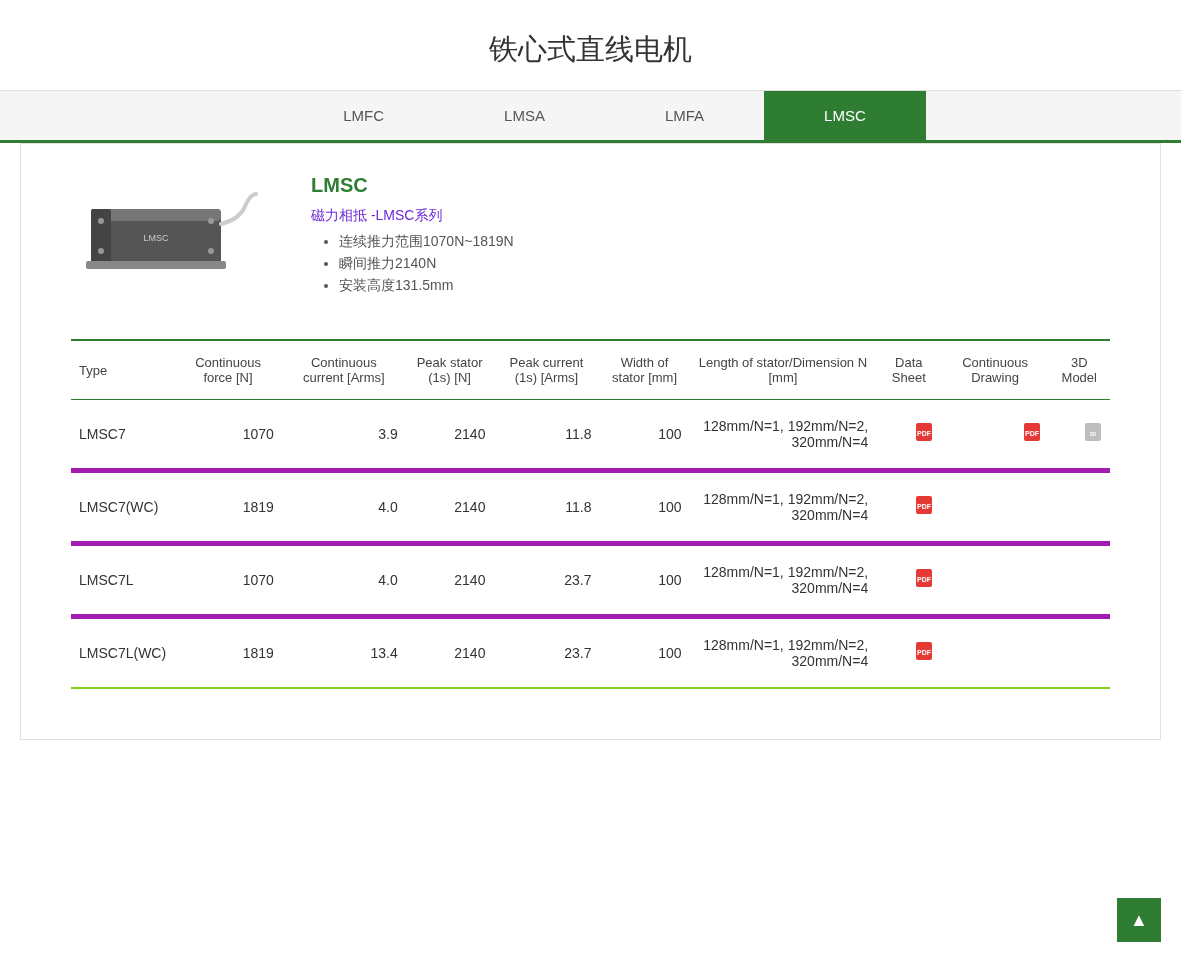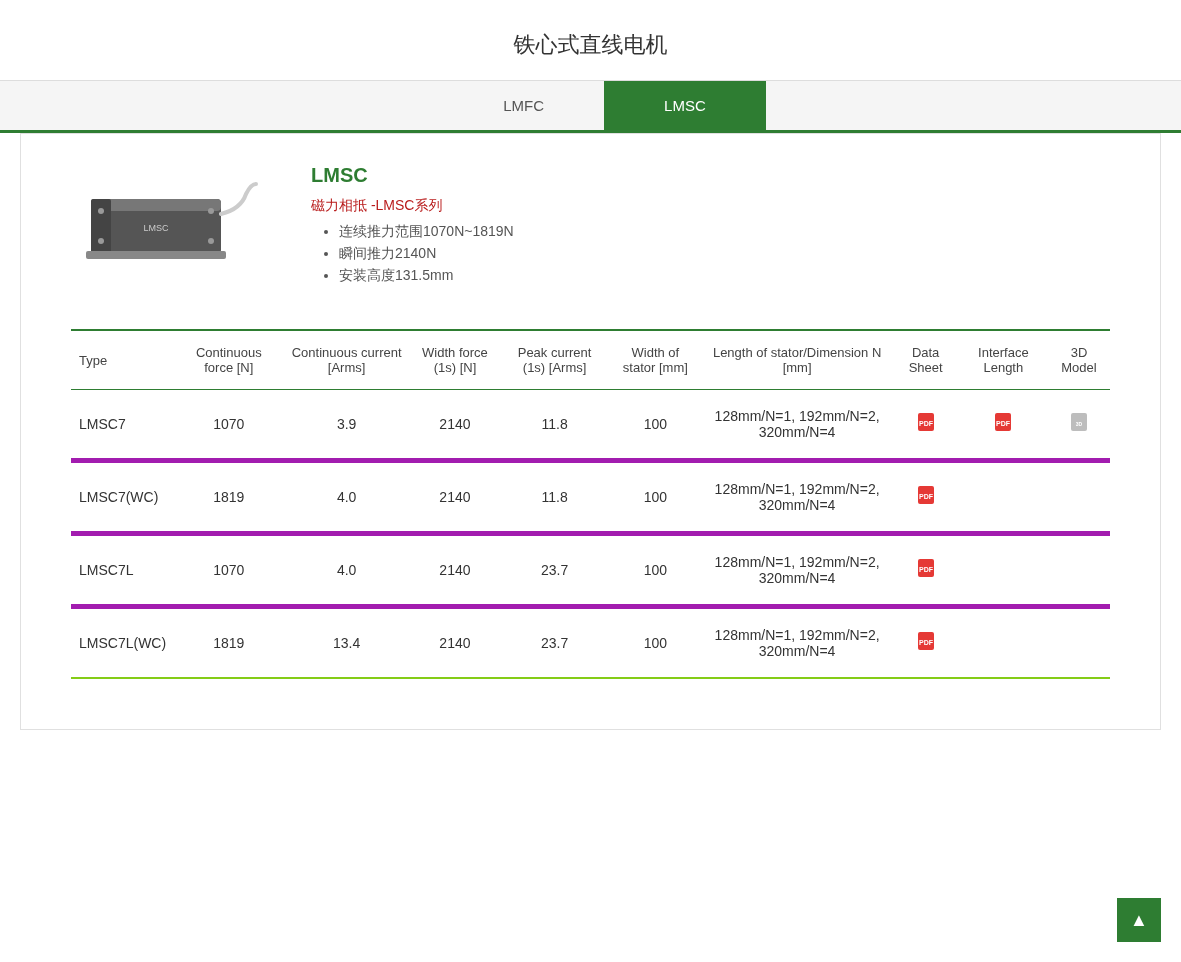--- a/index.html
+++ b/index.html
@@ -1,20 +1,20 @@
 <!DOCTYPE html>
 <html><head>
   <meta charset="utf-8">
   <style>
     * { box-sizing: border-box; margin: 0; padding: 0; }
     body { font-family: Arial, sans-serif; background: #fff; color: #333; font-size: 14px; }
 
     .page-title {
       text-align: center;
-      font-size: 22px;
+      font-size: 29px;
       font-weight: normal;
       padding: 30px 0 20px;
       color: #333;
     }
 
     .tabs-bar {
       display: flex;
       justify-content: center;
       border-top: 1px solid #ddd;
       border-bottom: 3px solid #2e7d32;
@@ -59,21 +59,21 @@
       height: 90px;
     }
     .product-info h2 {
       color: #2e7d32;
       font-size: 20px;
       margin-bottom: 10px;
     }
     .product-info .subtitle {
       font-size: 14px;
       margin-bottom: 8px;
-      color: #b91c1c;
+      color: #6d28d9;
     }
     .product-info ul {
       list-style: disc;
       padding-left: 20px;
     }
     .product-info ul li {
       margin-bottom: 4px;
       color: #555;
       font-size: 14px;
       margin-left: 8px;
@@ -98,21 +98,21 @@
     }
     .data-table th:first-child { text-align: left; }
     .data-table tbody tr {
       border-bottom: 5px solid #a21caf;
     }
     .data-table tbody tr:last-child {
       border-bottom: 2px solid #84cc16;
     }
     .data-table td {
       padding: 18px 8px;
-      text-align: center;
+      text-align: right;
       font-size: 14px;
       color: #333;
       vertical-align: middle;
     }
     .data-table td:first-child { text-align: left; }
 
     .pdf-icon {
       color: #c62828;
       font-size: 18px;
       cursor: pointer;
@@ -140,20 +140,22 @@
       font-size: 18px;
     }
   </style>
 </head>
 <body>
 
 <h1 class="page-title">铁心式直线电机</h1>
 
 <div class="tabs-bar">
   <button class="tab">LMFC</button>
+  <button class="tab">LMSA</button>
+  <button class="tab">LMFA</button>
   <button class="tab active">LMSC</button>
 </div>
 
 <div class="content-area">
 
   <div class="product-header">
     <div class="product-image">
 
       <svg class="motor-svg" viewBox="0 0 180 90" xmlns="http://www.w3.org/2000/svg">
 
@@ -185,26 +187,26 @@
       </ul>
     </div>
   </div>
 
   <table class="data-table">
     <thead>
       <tr>
         <th>Type</th>
         <th>Continuous force [N]</th>
         <th>Continuous current [Arms]</th>
-        <th>Width force (1s) [N]</th>
+        <th>Peak stator (1s) [N]</th>
         <th>Peak current (1s) [Arms]</th>
         <th>Width of stator [mm]</th>
         <th>Length of stator/Dimension N [mm]</th>
         <th>Data Sheet</th>
-        <th>Interface Length</th>
+        <th>Continuous Drawing</th>
         <th>3D Model</th>
       </tr>
     </thead>
     <tbody id="table-body">
     <tr>
           <td>LMSC7</td>
           <td>1070</td>
           <td>3.9</td>
           <td>2140</td>
           <td>11.8</td>

